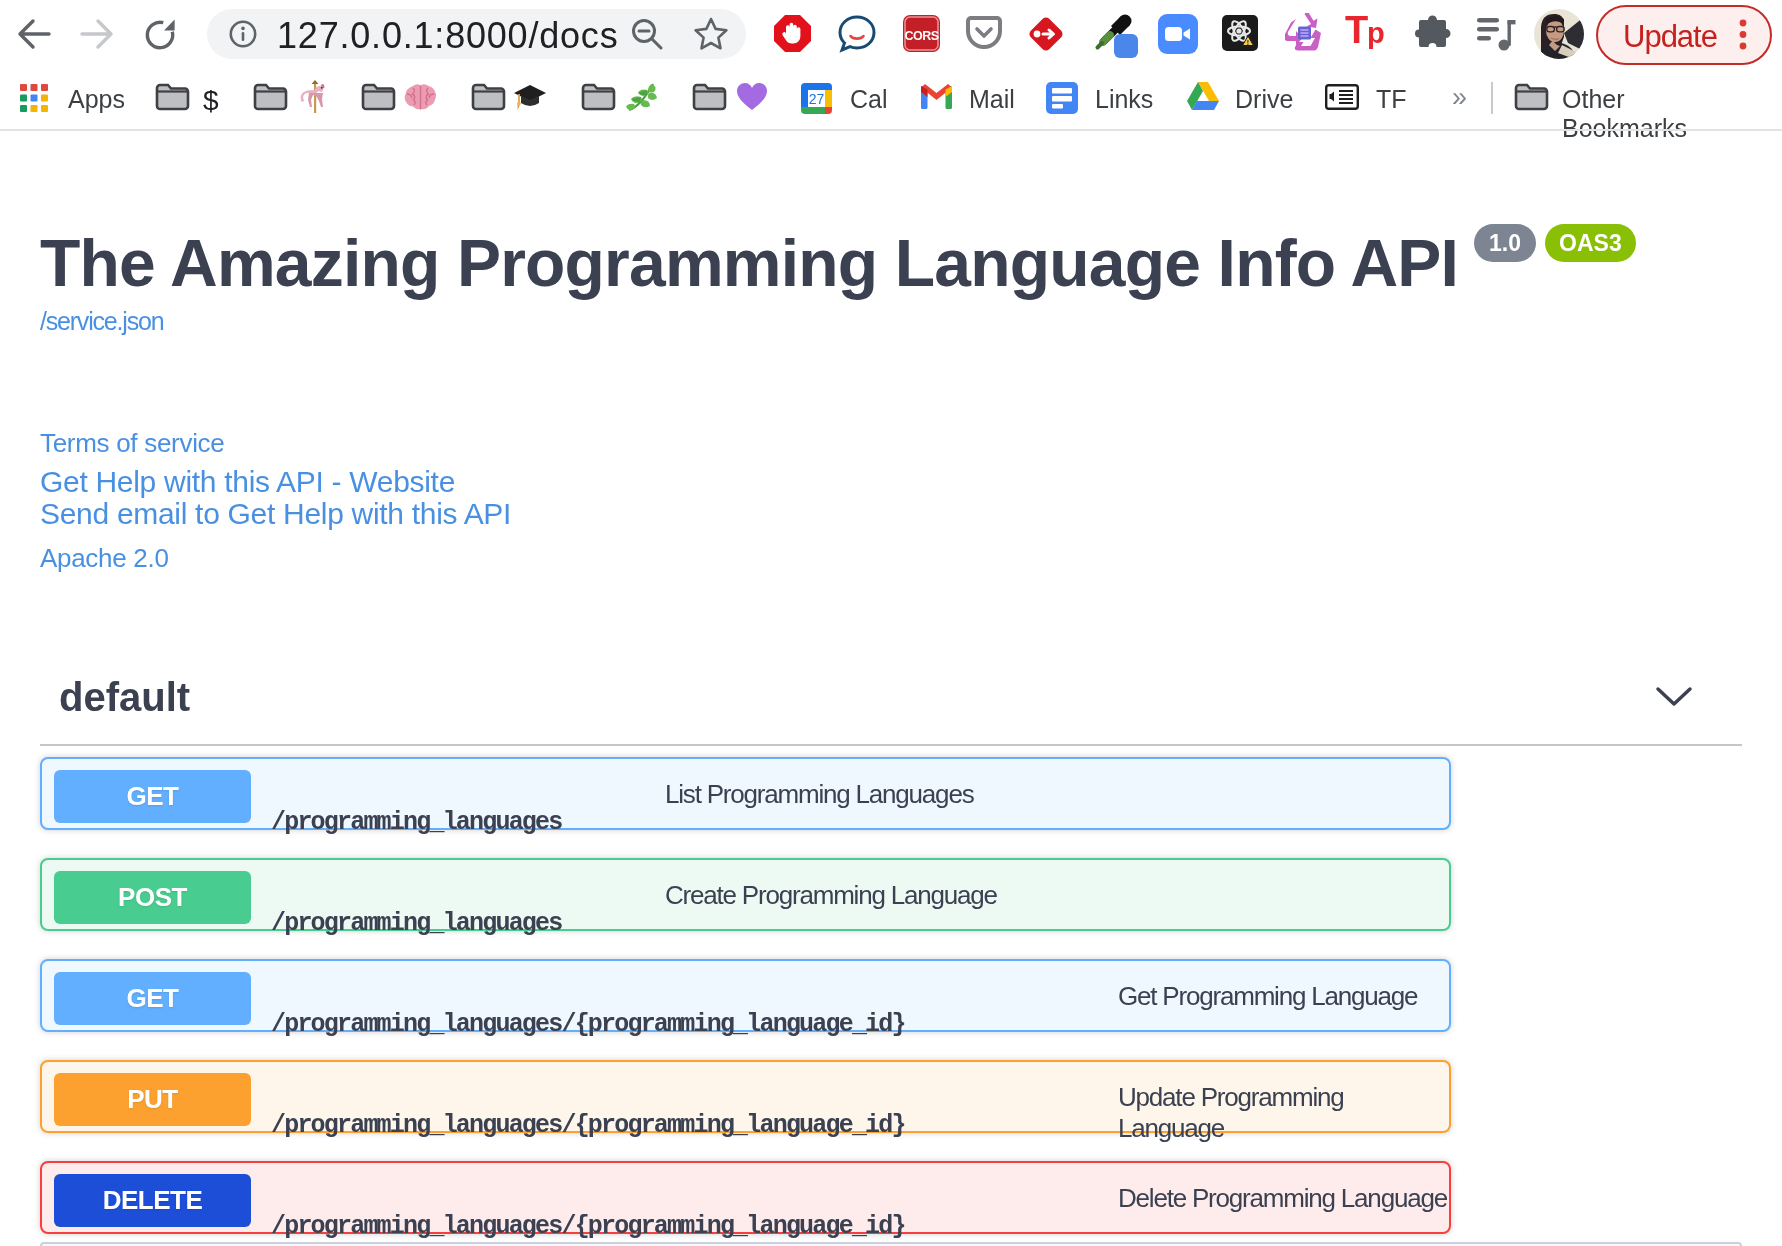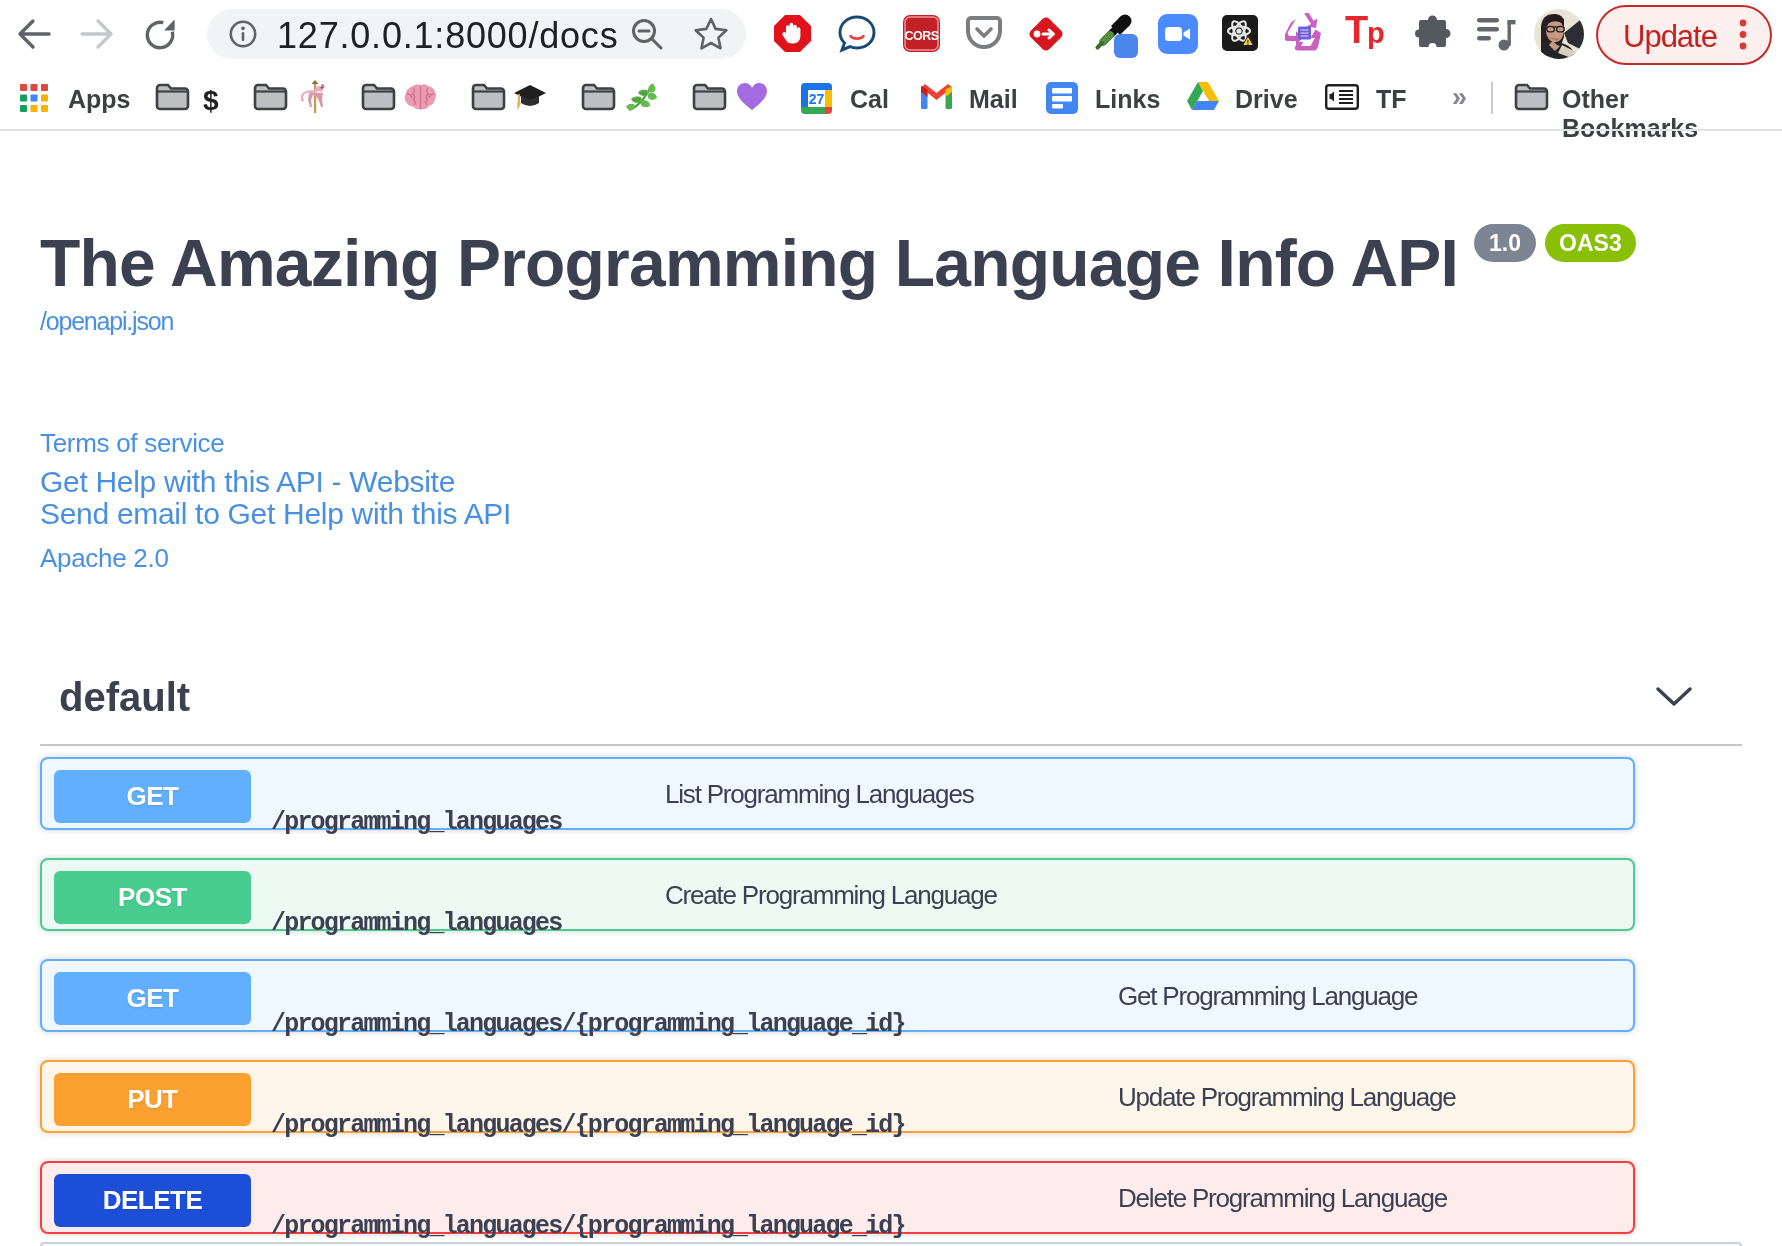--- a/index.html
+++ b/index.html
@@ -4,32 +4,32 @@
 <style>
   * { margin:0; padding:0; box-sizing:border-box; }
   html,body { width:1782px; height:1246px; background:#fff; overflow:hidden;
     font-family:"Liberation Sans", sans-serif; }
   .abs { position:absolute; }
   #toolbar { position:absolute; left:0; top:0; width:1782px; height:67px; background:#fff; }
   #urlpill { position:absolute; left:207px; top:9px; width:539px; height:50px;
     background:#f1f3f4; border-radius:25px; }
   #urltext { position:absolute; left:277px; top:15px; font-size:36px; color:#202124;
     letter-spacing:0.8px; }
-  #bookmarks { position:absolute; left:0; top:67px; width:1596px; height:62px; background:#fff;font-weight:bold; }
+  #bookmarks { position:absolute; left:0; top:67px; width:1596px; height:62px; background:#fff; }
   #chromeline { position:absolute; left:0; top:129px; width:1782px; height:2px; background:#e2e3e5; }
   .bmlabel { position:absolute; font-size:25px; color:#3c4043; top:18px; }
   #content { position:absolute; left:0; top:0; width:1782px; height:1246px; background:transparent; pointer-events:none; }
   .blink { color:#4990e2; }
   .oplabel { position:absolute; font-size:26px; color:#3b4151; letter-spacing:-1.2px; }
   .oppath { position:absolute; font-family:"Liberation Mono", monospace; font-weight:700;
     font-size:25px; letter-spacing:-1.8px; color:#3b4151;margin-top:31px; }
   .opmethod { position:absolute; left:12px; top:11px; width:197px; height:53px; border-radius:6px;
     color:#fff; font-weight:700; font-size:26px; letter-spacing:-0.5px; text-align:center; line-height:53px;
     text-shadow:0 1px 2px rgba(0,0,0,.1); }
-  .opblock { position:absolute; left:40px; width:1595px; height:73px; border-radius:8px;
+  .opblock { position:absolute; left:40px; width:1411px; height:73px; border-radius:8px;
     border:2px solid; box-shadow:0 0 6px rgba(0,0,0,.19); }
 </style>
 </head>
 <body>
 <div id="toolbar">
 
   <svg class="abs" style="left:17px;top:17px" width="34" height="34" viewBox="0 0 34 34">
     <path d="M16 4 L3 17 L16 30 M3 17 L32 17" stroke="#5f6368" stroke-width="3.4" fill="none" stroke-linecap="round" stroke-linejoin="round"></path>
   </svg>
 
@@ -319,21 +319,21 @@
   <svg class="abs" style="left:1514px;top:15px" width="37" height="31" viewBox="0 0 37 31">
       <use href="#folder"></use>
     </svg>
   <div class="bmlabel" style="left:1562px">Other Bookmarks</div>
 </div>
 <div id="chromeline"></div>
 <div id="content">
 
   <div class="abs" style="left:40px;top:225px;font-size:66px;font-weight:700;color:#3b4151;letter-spacing:-0.8px">The Amazing Programming Language Info API<span style="display:inline-block;vertical-align:top;margin-left:16px;margin-top:-1px;background:#7d8492;border-radius:19px;color:#fff;font-size:23px;font-weight:700;letter-spacing:0;line-height:38px;padding:0 15px">1.0</span><span style="display:inline-block;vertical-align:top;margin-left:9px;margin-top:-1px;background:#89bf04;border-radius:19px;color:#fff;font-size:23px;font-weight:700;letter-spacing:0;line-height:38px;padding:0 14px">OAS3</span>
   </div>
-  <div class="abs blink" style="left:40px;top:307px;font-size:25px;letter-spacing:-1.2px">/openapi.json</div>
+  <div class="abs blink" style="left:40px;top:307px;font-size:25px;letter-spacing:-1.2px">/service.json</div>
   <div class="abs blink" style="left:40px;top:428px;font-size:26px;letter-spacing:-0.3px">Terms of service</div>
   <div class="abs blink" style="left:40px;top:466px;font-size:30px;letter-spacing:-0.3px;line-height:32px">Get Help with this API - Website<br>Send email to Get Help with this API</div>
   <div class="abs blink" style="left:40px;top:543px;font-size:26px;letter-spacing:-0.3px">Apache 2.0</div>
 
   <div class="abs" style="left:59px;top:675px;font-size:40px;font-weight:700;color:#3b4151">default</div>
   <svg class="abs" style="left:1654px;top:676px" width="40" height="40" viewBox="0 0 40 40">
     <path d="M4 13 L20 28 L36 13" stroke="#3b4151" stroke-width="3.5" fill="none" stroke-linecap="round" stroke-linejoin="round"></path>
   </svg>
   <div class="abs" style="left:40px;top:744px;width:1702px;height:2px;background:rgba(59,65,81,.3)"></div>
 

